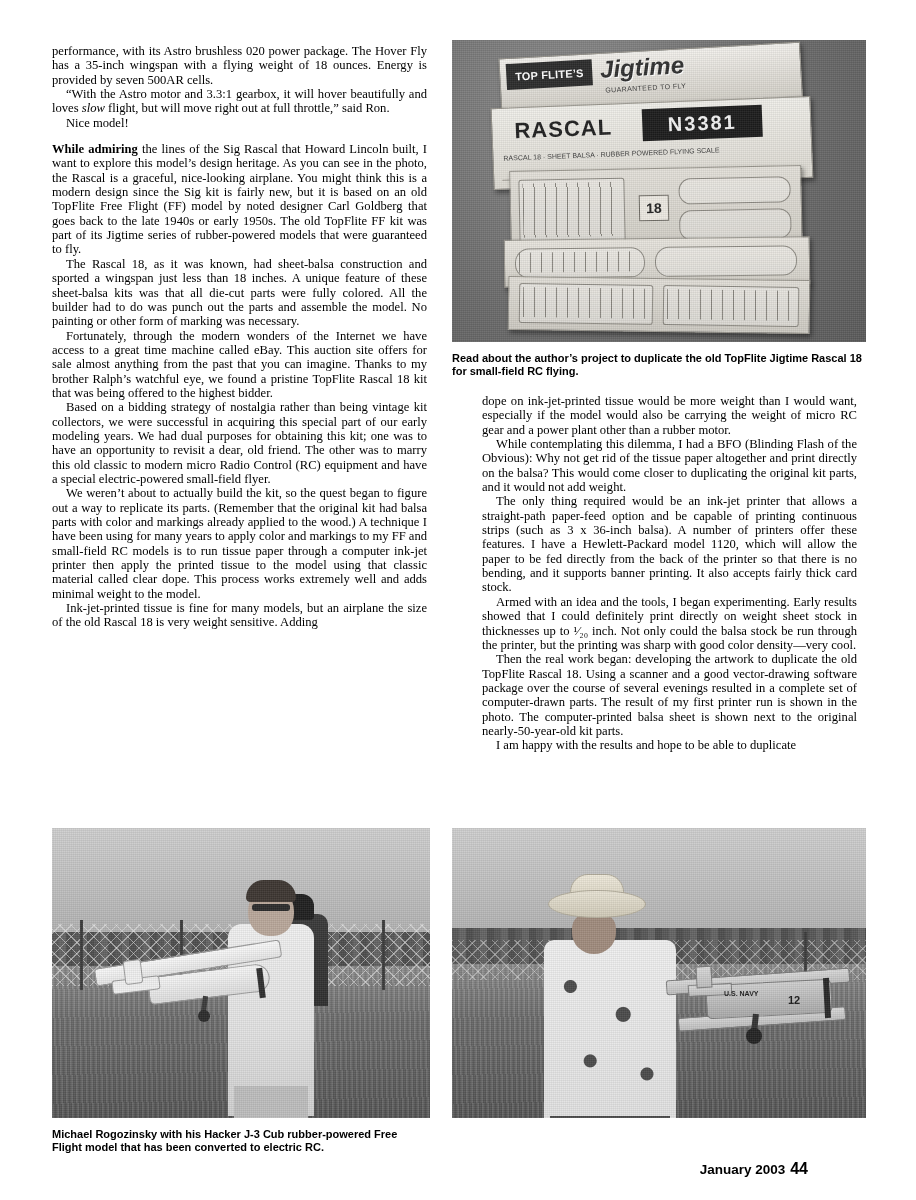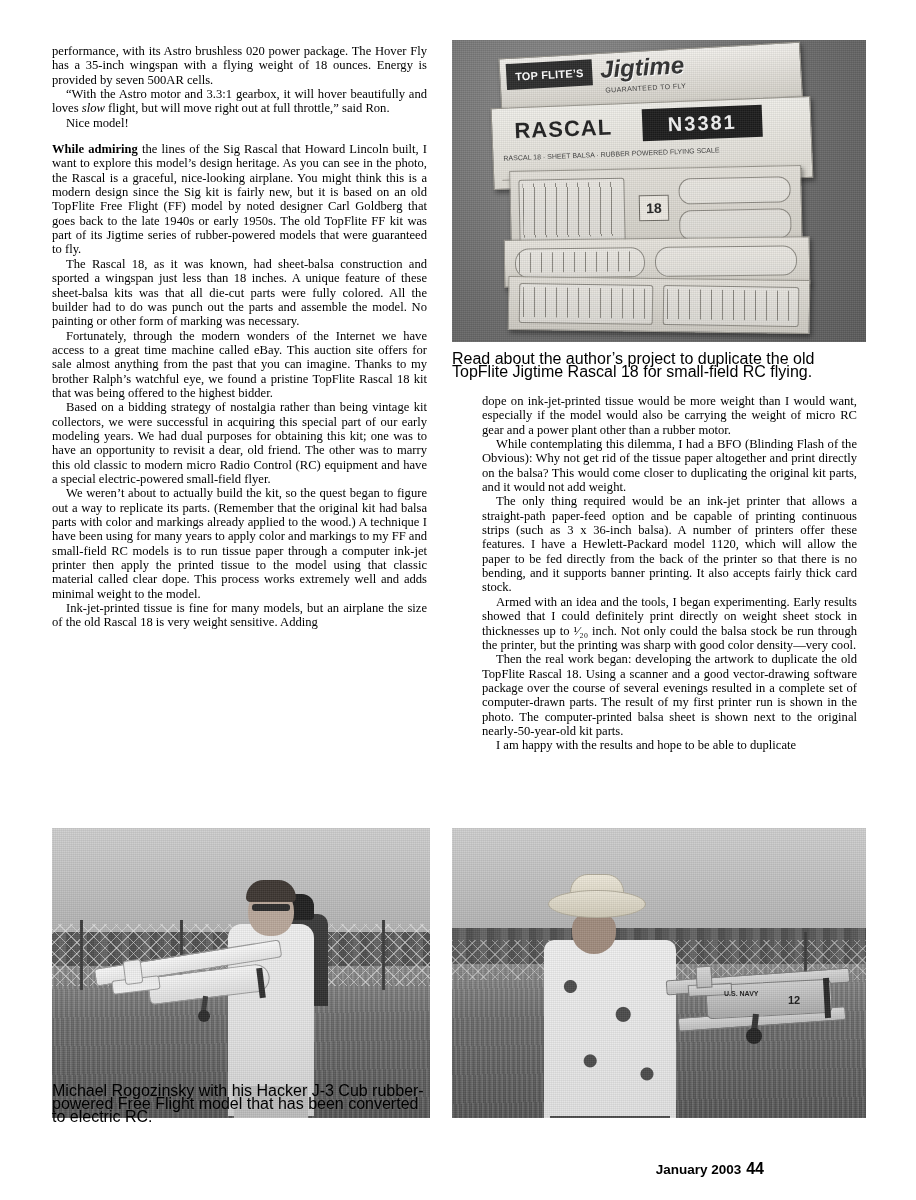--- a/index.html
+++ b/index.html
@@ -13,20 +13,21 @@
     font-family: "Liberation Serif", serif;
     color: #000000;
     position: relative;
     overflow: hidden;
   }
   .page {
     position: absolute;
     left: 0; top: 0;
     width: 816px;
     height: 1200px;
+    padding-left: 44px;
   }
   
   .col {
     position: absolute;
     width: 375px;
     font-size: 12.6px;
     line-height: 14.35px;
     text-align: justify;
     font-family: "Liberation Serif", serif;
   }
@@ -43,23 +44,23 @@
 
   
   .photo {
     position: absolute;
     background: #8d8d8d;
     overflow: hidden;
   }
   .caption {
     position: absolute;
     font-family: "Liberation Sans", sans-serif;
-    font-size: 16px;
+    font-size: 11px;
     line-height: 13.2px;
-    font-weight: normal;
+    font-weight: bold;
     color: #000;
   }
   
   #photo-kit {
     left: 452px; top: 40px; width: 414px; height: 302px;
     background: #6f6f6f;
   }
   
   #photo-cub {
     left: 52px; top: 828px; width: 378px; height: 290px;
@@ -396,21 +397,21 @@
     <div class="plane-fuse" style="left:96px; top:142px; width:120px; height:26px; transform:rotate(-7deg); border-radius:6px 14px 14px 6px;"></div>
     <div class="plane-tail" style="left:60px; top:150px; width:46px; height:12px; transform:rotate(-7deg); border-radius:3px;"></div>
     <div class="plane-tail" style="left:72px; top:132px; width:16px; height:22px; transform:rotate(-7deg); border-radius:3px;"></div>
     <div style="position:absolute; left:206px; top:140px; width:6px; height:30px; background:#2e2e2e; transform:rotate(-7deg);"></div>
     <div style="position:absolute; left:150px; top:168px; width:5px; height:16px; background:#3a3a3a; transform:rotate(8deg);"></div>
     <div style="position:absolute; left:146px; top:182px; width:12px; height:12px; background:#2b2b2b; border-radius:50%;"></div>
 
     <div class="grain"></div>
   </div>
 
-  <div class="caption" style="left:52px; top:1084px; width:378px;">Michael Rogozinsky with his Hacker J-3 Cub rubber-powered Free Flight model that has been converted to electric RC.</div>
+  <div class="caption" style="left:52px; top:1128px; width:378px;">Michael Rogozinsky with his Hacker J-3 Cub rubber-powered Free Flight model that has been converted to electric RC.</div>
 
   <div class="photo" id="photo-curtiss">
     <div class="sky"></div>
     <div class="treeline" style="top:100px;"></div>
     <div class="grass" style="top:136px; height:154px;"></div>
     <div class="fence" style="left:0; top:112px; width:414px; height:40px; opacity:0.8;"></div>
     <div class="post" style="left:352px; top:104px; height:56px;"></div>
 
     <div class="shirt2"></div>
     <div style="position:absolute; left:98px; top:288px; width:120px; height:2px; background:#4a4a4a;"></div>

